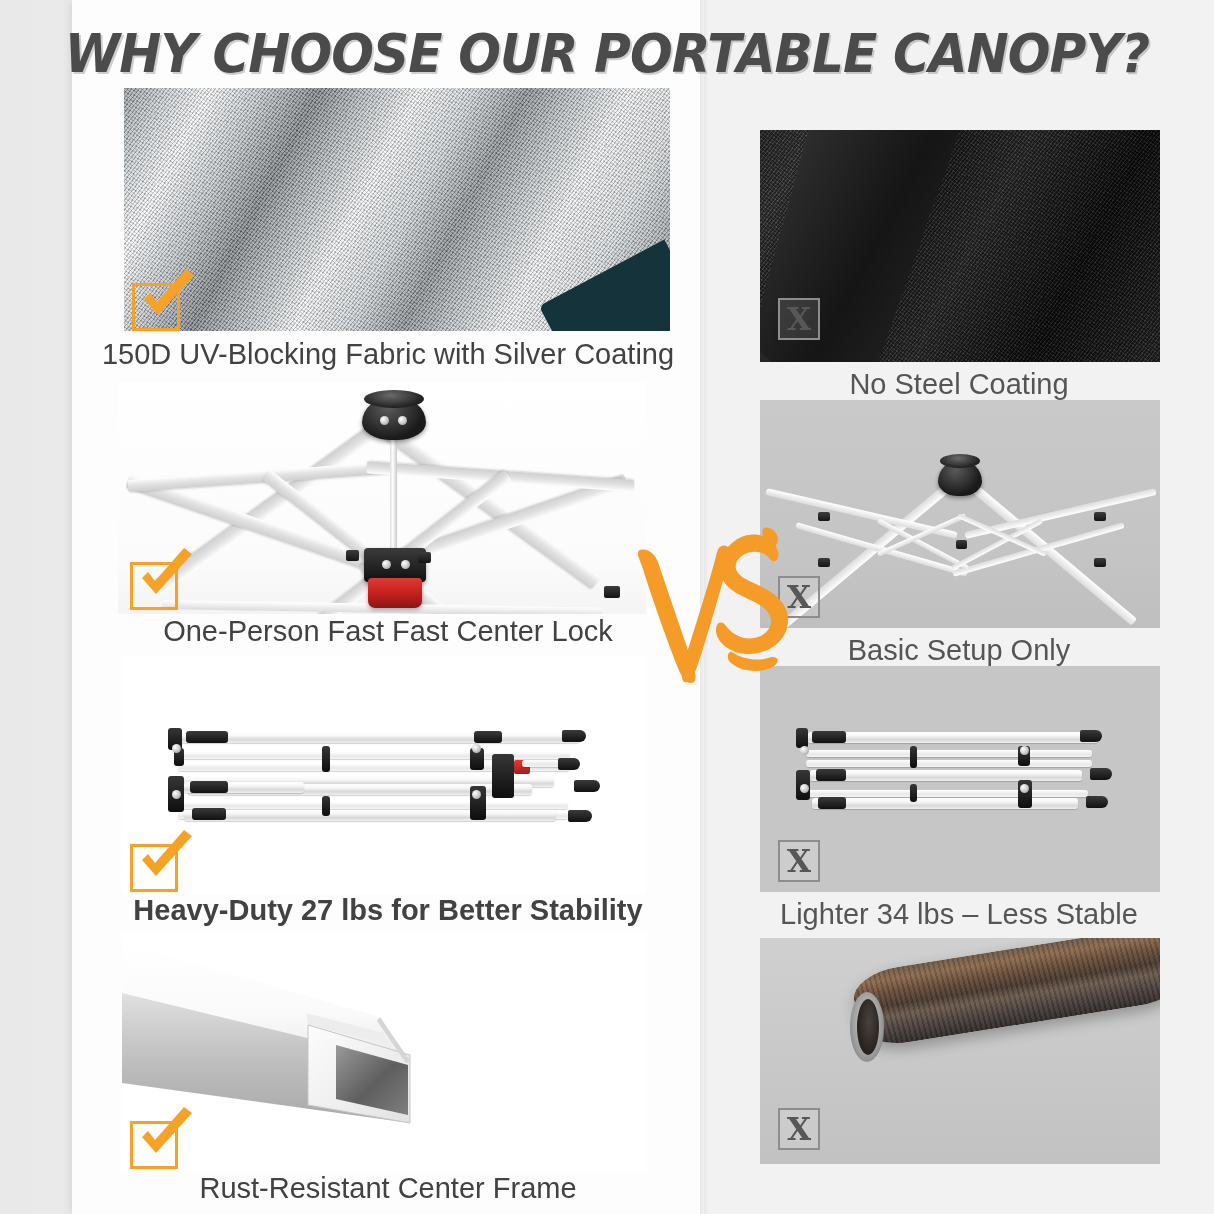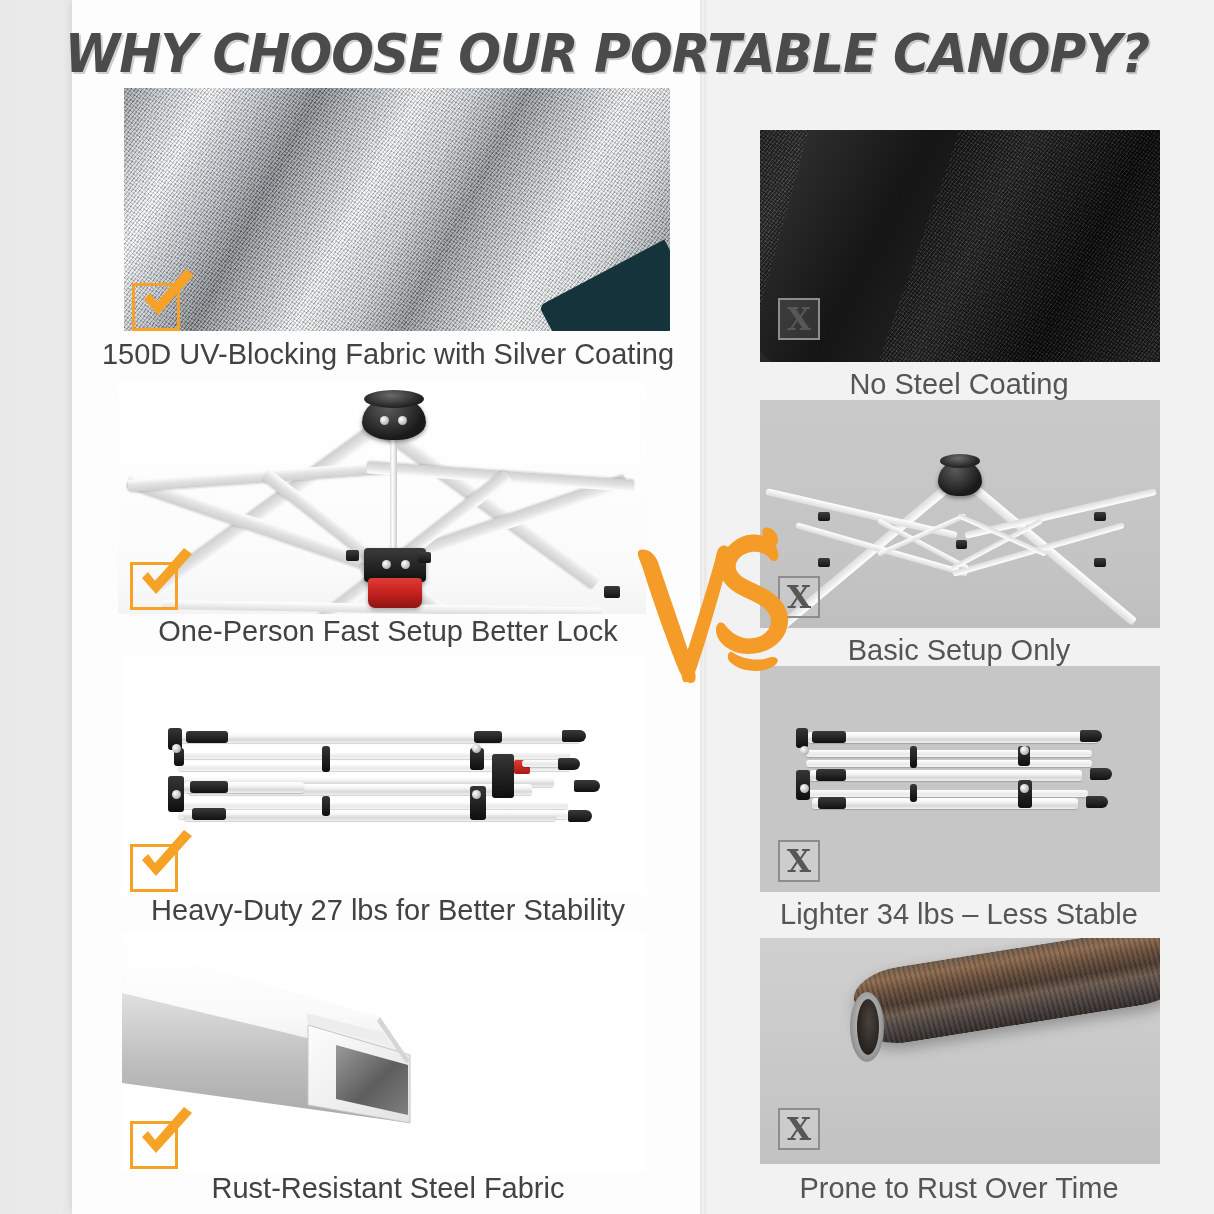--- a/index.html
+++ b/index.html
@@ -288,21 +288,21 @@
 
       <div class="joint-sm" style="left:486px; top:204px; width:16px; height:12px;"></div>
     </div>
     <div class="badge" style="left:12px; top:180px;">
       <div class="check-box"></div>
       <svg class="check-mark" viewBox="0 0 62 62">
         <path d="M6 30 L20 46 L56 6 L48 0 L19 33 L12 24 Z" fill="#F5A227"></path>
       </svg>
     </div>
   </div>
-  <div class="caption left-cap" style="left:72px; top:615px; width:632px;">One-Person Fast Setup Better Lock</div>
+  <div class="caption left-cap" style="left:72px; top:615px; width:632px;">One-Person Fast Fast Center Lock</div>
 
   <div class="card" style="left:122px; top:656px; width:524px; height:238px;">
     <div class="photo bundle-bg-white">
 
       <div class="tube" style="left:58px;  top:76px;  width:400px;"></div>
       <div class="cap" style="left:64px;  top:75px;  width:42px;"></div>
       <div class="cap" style="left:352px; top:75px;  width:28px;"></div>
       <div class="cap foot" style="left:440px; top:74px; width:24px;"></div>
       <div class="tube slim" style="left:56px; top:96px; width:392px;"></div>
       <div class="tube slim" style="left:56px; top:108px; width:392px;"></div>
@@ -333,21 +333,21 @@
       <div class="knuckle" style="left:350px; top:88px;"></div>
       <div class="knuckle" style="left:350px; top:134px;"></div>
     </div>
     <div class="badge" style="left:8px; top:188px;">
       <div class="check-box"></div>
       <svg class="check-mark" viewBox="0 0 62 62">
         <path d="M6 30 L20 46 L56 6 L48 0 L19 33 L12 24 Z" fill="#F5A227"></path>
       </svg>
     </div>
   </div>
-  <div class="caption left-cap" style="left:72px; top:894px; width:632px;">Heavy-Duty 27 lbs for Better Stability</div>
+  <div class="caption left-cap" style="left:72px; top:894px; width:632px;font-weight:bold;">Heavy-Duty 27 lbs for Better Stability</div>
 
   <div class="card" style="left:122px; top:933px; width:524px; height:238px;">
     <div class="photo bundle-bg-white">
 
       <svg viewBox="0 0 524 238" width="524" height="238" style="position:absolute; left:0; top:0;">
         <defs>
           <linearGradient id="gTop" x1="0" y1="0" x2="0" y2="1">
             <stop offset="0" stop-color="#ffffff"></stop>
             <stop offset=".6" stop-color="#fafafa"></stop>
             <stop offset="1" stop-color="#e9e9e9"></stop>
@@ -381,21 +381,21 @@
         <polygon points="258,84 288,128 284,130 255,88" fill="#d5d5d5"></polygon>
       </svg>
     </div>
     <div class="badge" style="left:8px; top:188px;">
       <div class="check-box"></div>
       <svg class="check-mark" viewBox="0 0 62 62">
         <path d="M6 30 L20 46 L56 6 L48 0 L19 33 L12 24 Z" fill="#F5A227"></path>
       </svg>
     </div>
   </div>
-  <div class="caption left-cap" style="left:72px; top:1172px; width:632px;">Rust-Resistant Steel Fabric</div>
+  <div class="caption left-cap" style="left:72px; top:1172px; width:632px;">Rust-Resistant Center Frame</div>
 
   <div class="card" style="left:760px; top:130px; width:400px; height:232px;">
     <div class="photo fabric-black">
       <div class="blk"></div>
       <div class="fold"></div>
     </div>
     <div class="badge" style="left:18px; top:168px;">
       <div class="x-box">X</div>
     </div>
   </div>
@@ -466,21 +466,20 @@
   <div class="card" style="left:760px; top:938px; width:400px; height:226px;">
     <div class="photo pipe-wrap">
       <div class="pipe" style="left:96px; top:36px; width:330px; height:76px; transform:rotate(-9deg); transform-origin:left center;"></div>
       <div class="pipe-rim" style="left:90px;  top:54px; width:34px; height:70px;"></div>
       <div class="pipe-bore" style="left:97px;  top:61px; width:22px; height:56px;"></div>
     </div>
     <div class="badge" style="left:18px; top:170px;">
       <div class="x-box">X</div>
     </div>
   </div>
-  <div class="caption right-cap" style="left:704px; top:1172px; width:510px;">Prone to Rust Over Time</div>
 
   <svg class="vs" viewBox="0 0 160 170">
     <g fill="#F59B28">
 
       <path d="M4 28 C10 26 18 30 22 40 C30 64 44 104 54 134
                C58 146 62 156 58 160 C52 164 46 156 42 146
                C30 116 14 70 6 44 C2 34 0 30 4 28 Z"></path>
 
       <path d="M86 24 C92 22 96 28 92 40 C84 70 72 112 62 142
                C58 154 54 162 48 160 C44 156 46 146 50 134

